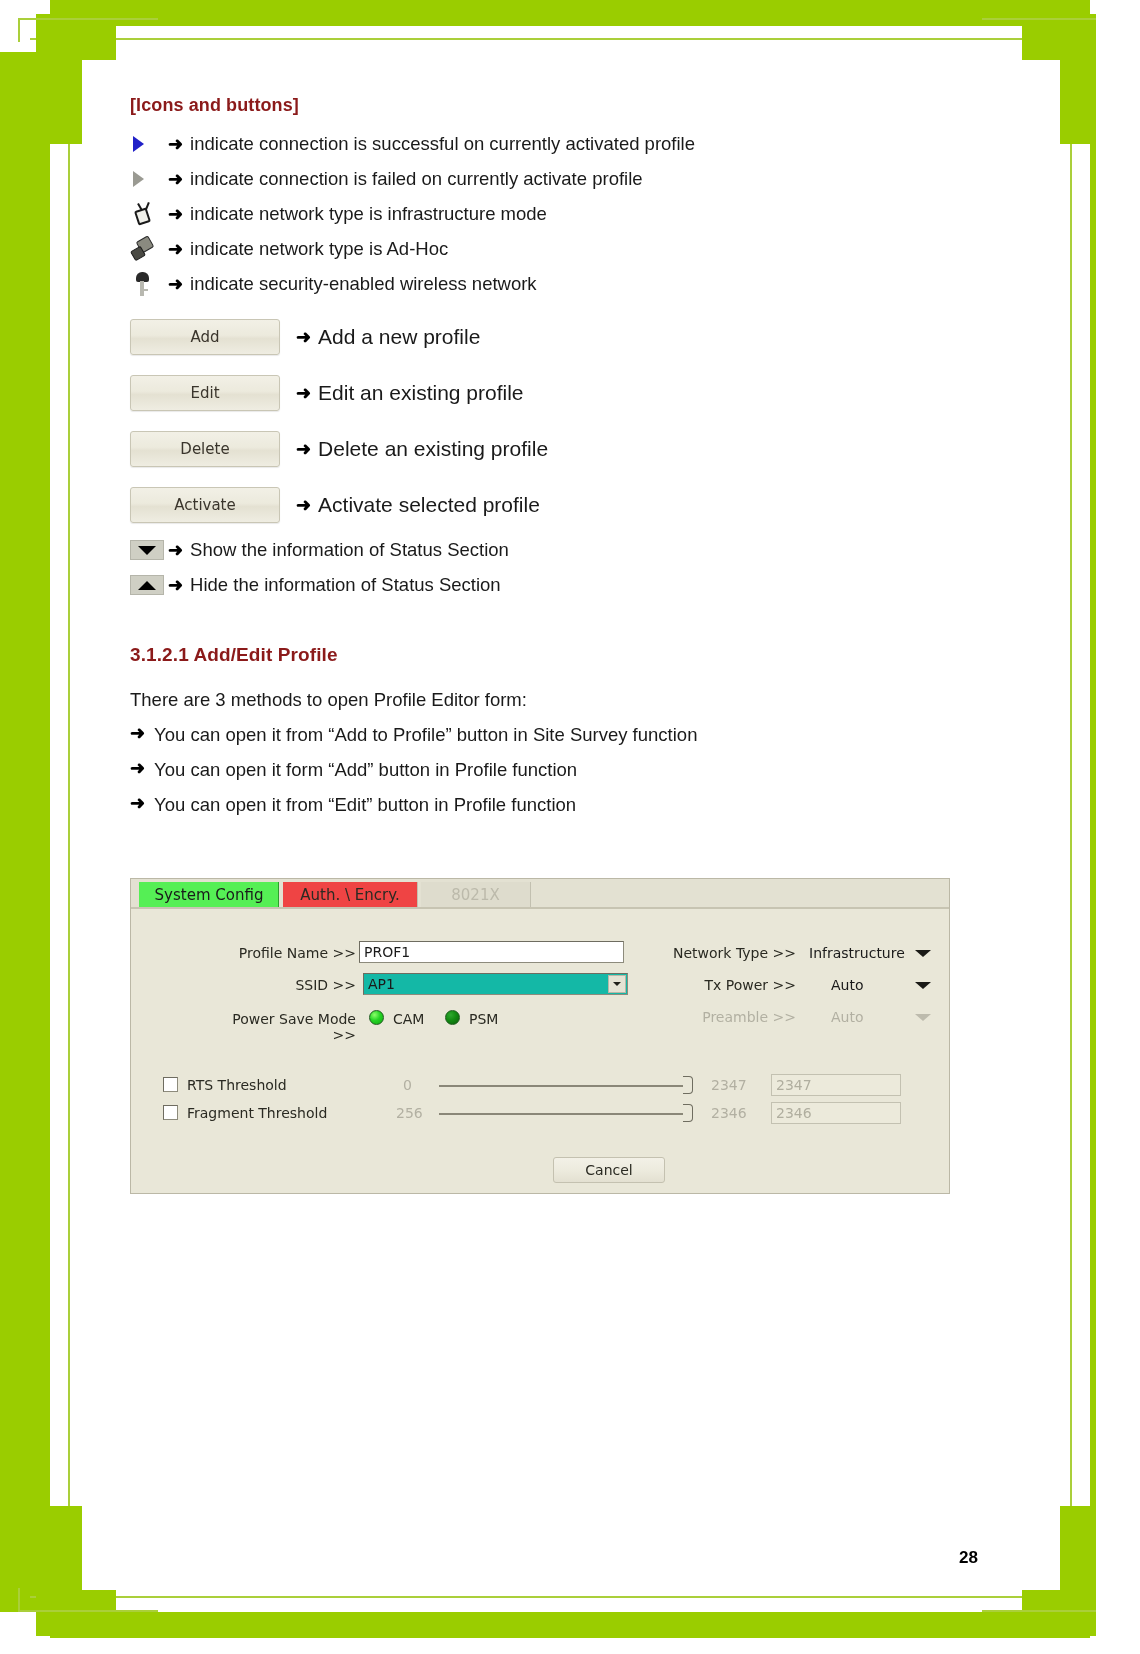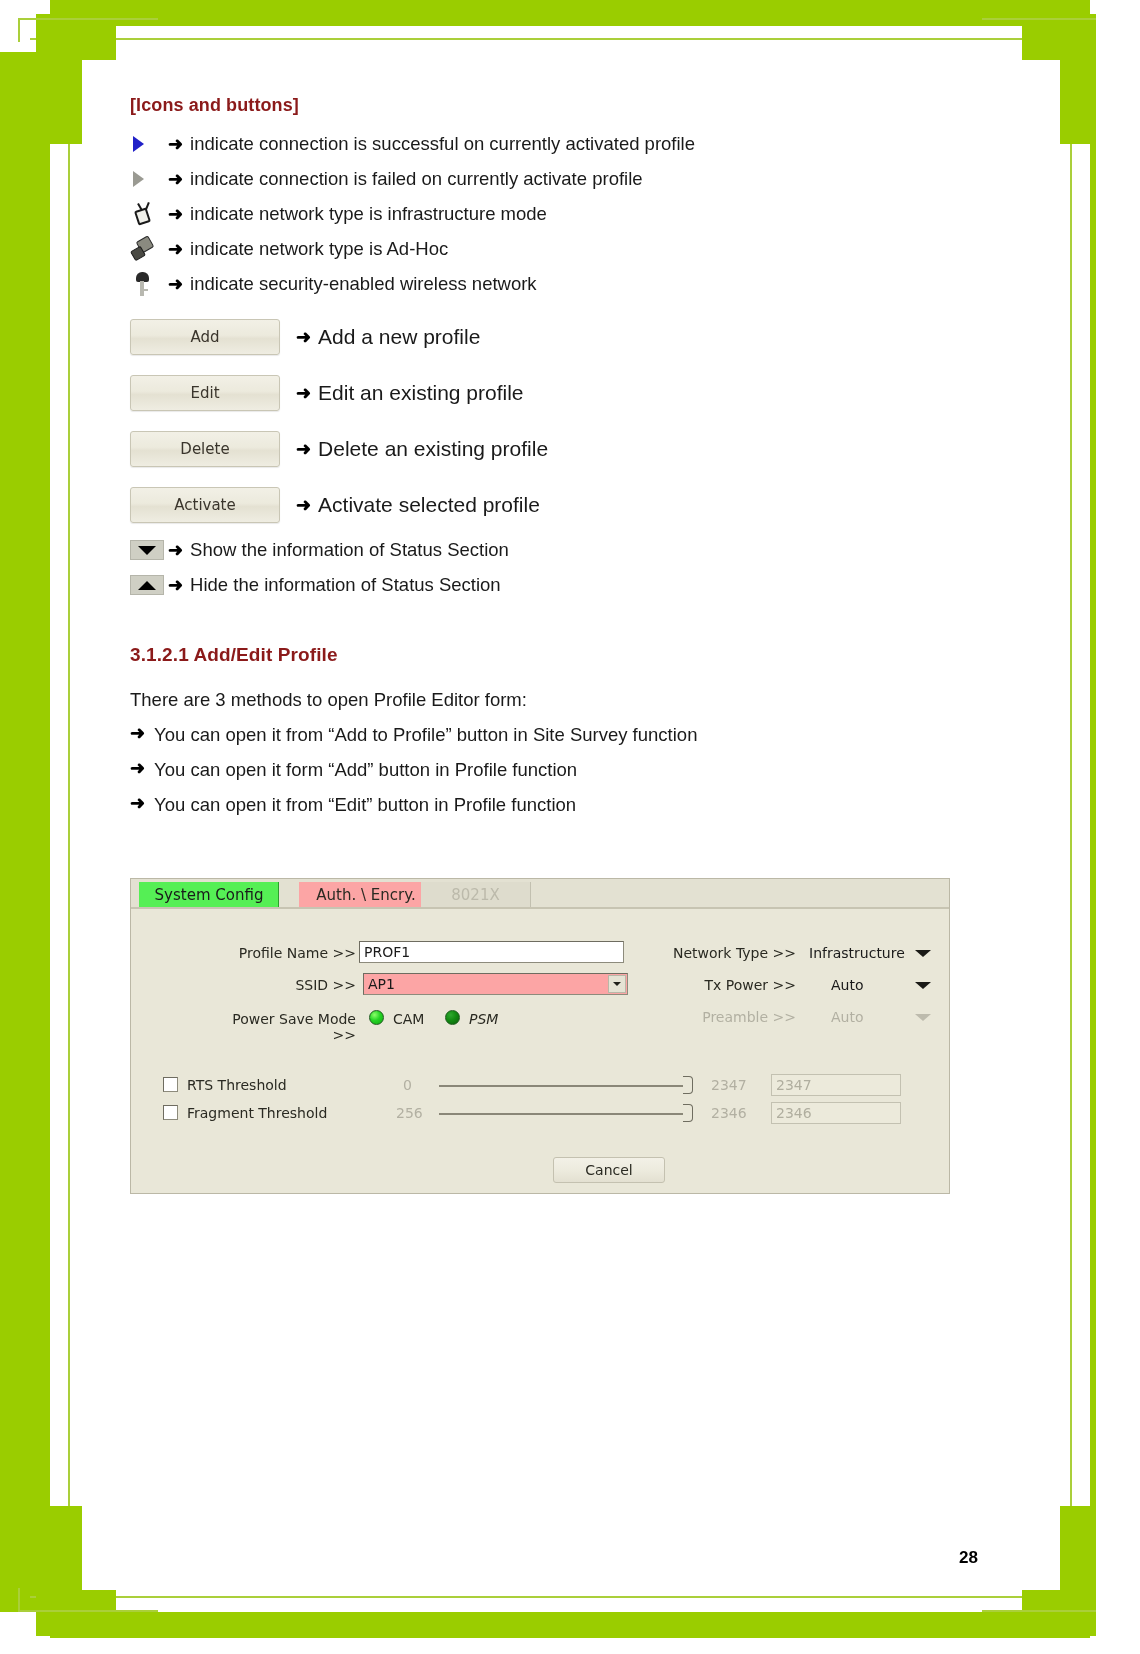--- a/index.html
+++ b/index.html
@@ -184,42 +184,42 @@
     overflow: hidden;
   }
   .tabstrip { position: relative; height: 30px; background: #e3e1d2; }
   .tab {
     position: absolute; top: 3px; height: 26px;
     display:flex; align-items:center; justify-content:center;
     font-size: 15px; color: #2a2a22;
   }
   .tab.active { left: 8px; width: 140px; background: #55ef55; color: #1a1a1a;
                 box-shadow: inset -1px -1px 0 #2e9e2e; }
-  .tab.normal { left: 168px; width: 135px; background: #fca5a5;
+  .tab.normal { left: 152px; width: 135px; background: #ef4444;
                 border-right: 1px solid #c2c0b0; }
   .tab.disabled { left: 290px; width: 110px; background: #dedccd; color: #bcbaab;
                   border-right: 1px solid #c2c0b0; }
   .tabstrip::after {
     content:''; position:absolute; left:0; right:0; bottom:0; height:2px;
     background:#c7c4b2;
   }
 
   .dlg-body { position: relative; height: 286px; background:#e9e7d8; }
 
   .lbl { position:absolute; font-size: 14px; color: #2a2a22; text-align:right; }
   .lbl.dim { color: #b2b0a2; }
 
   .txt {
     position:absolute; height: 22px; background:#fff;
     border:1px solid #8d8b7c; border-top-color:#6e6c60; border-left-color:#6e6c60;
     font-size: 14px; color:#1a1a1a; padding: 2px 4px; line-height: 17px;
   }
   .txt.dim { background:#eceadb; border-color:#c3c1b1; color:#b0ae9f; }
   .combo {
-    position:absolute; height:22px; background:#fca5a5;
+    position:absolute; height:22px; background:#14b8a6;
     border:1px solid #8d8b7c; border-top-color:#6e6c60; border-left-color:#6e6c60;
     font-size:14px; color:#1a1a1a; padding: 2px 4px; line-height:17px;
   }
   .combo .arrowbox {
     position:absolute; right:1px; top:1px; width:18px; height:18px;
     background:#e5e3d4; border:1px solid #b9b7a7;
     display:flex;align-items:center;justify-content:center;
   }
   .combo .arrowbox::after{
     content:''; width:0;height:0;
@@ -423,21 +423,21 @@
       <div class="lbl" style="left:90px; top:68px; width:135px;">SSID &gt;&gt;</div>
       <div class="combo" style="left:232px; top:64px; width:265px;">
         <span>AP1</span>
         <span class="arrowbox"></span>
       </div>
 
       <div class="lbl" style="left:75px; top:102px; width:150px;">Power Save Mode &gt;&gt;</div>
       <span class="led on" style="left:238px; top:101px;"></span>
       <div class="lbl" style="left:262px; top:102px; width:46px; text-align:left;">CAM</div>
       <span class="led off" style="left:314px; top:101px;"></span>
-      <div class="lbl" style="left:338px; top:102px; width:46px; text-align:left;font-style:italic;">PSM</div>
+      <div class="lbl" style="left:338px; top:102px; width:46px; text-align:left;">PSM</div>
 
       <div class="lbl" style="left:520px; top:36px; width:145px;">Network Type &gt;&gt;</div>
       <div class="flatdrop" style="left:678px; top:36px;">Infrastructure</div>
       <span class="dtri" style="left:784px; top:41px;"></span>
 
       <div class="lbl" style="left:520px; top:68px; width:145px;">Tx Power &gt;&gt;</div>
       <div class="flatdrop" style="left:700px; top:68px;">Auto</div>
       <span class="dtri" style="left:784px; top:73px;"></span>
 
       <div class="lbl dim" style="left:520px; top:100px; width:145px;">Preamble &gt;&gt;</div>

